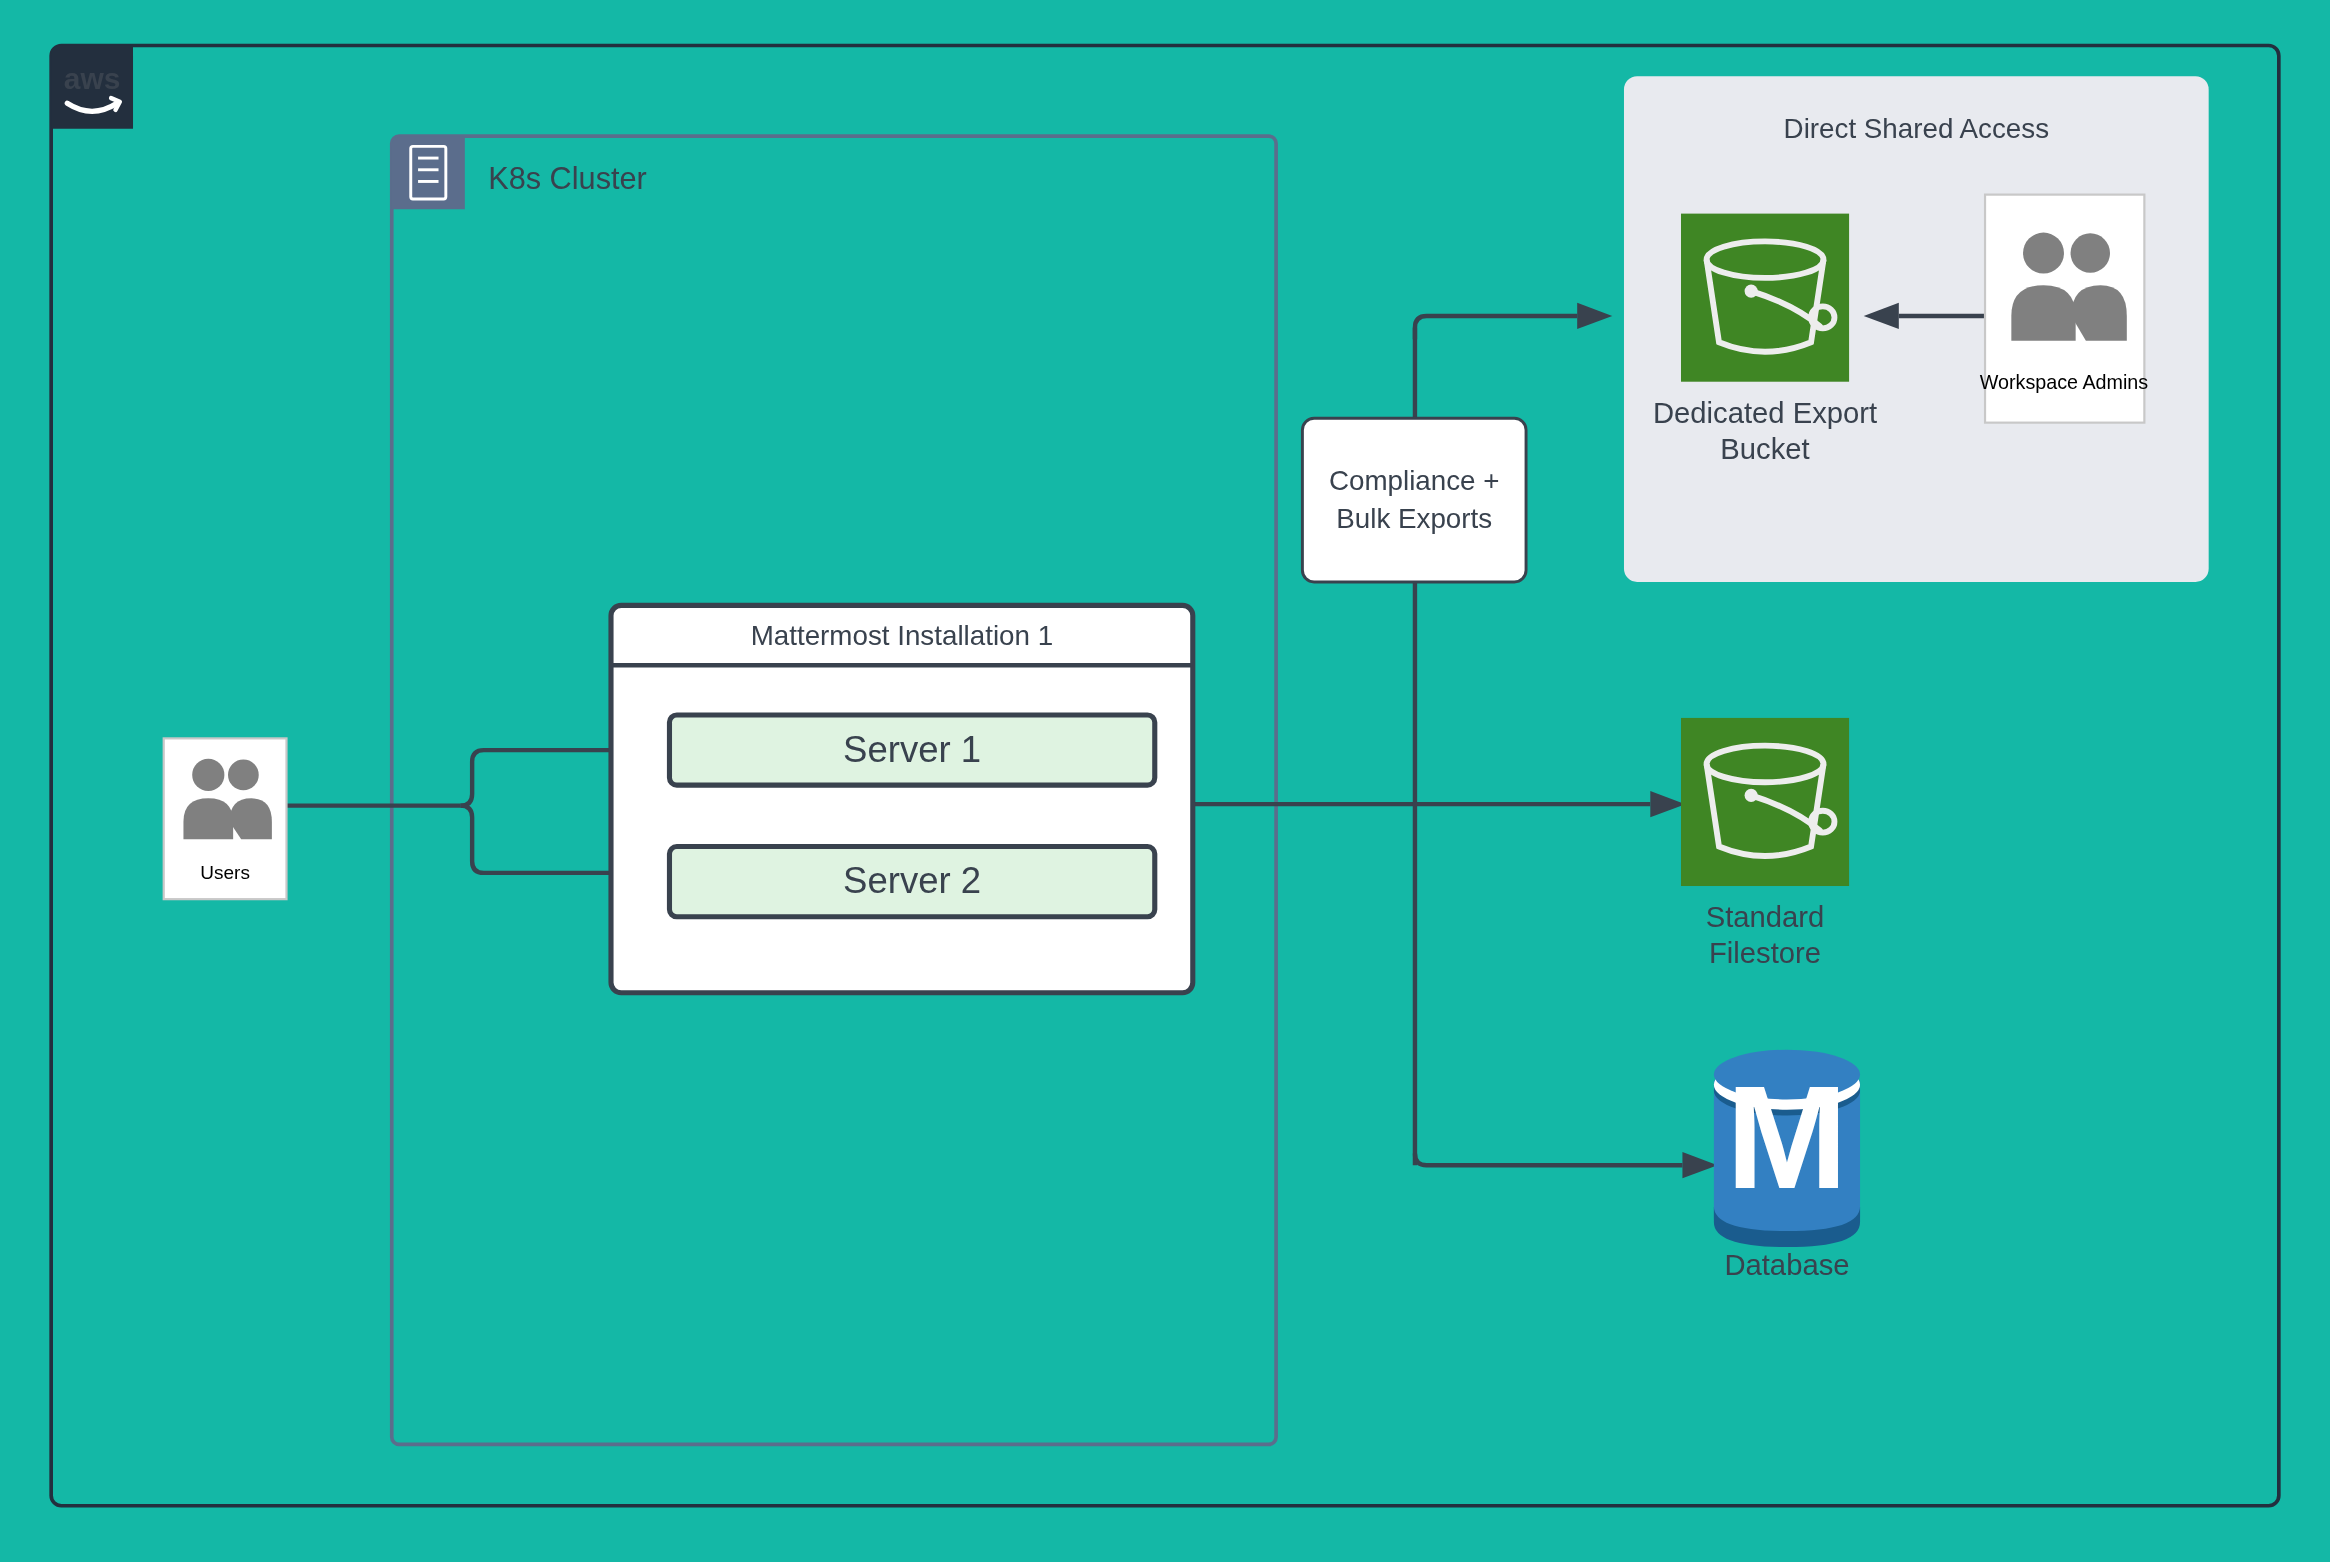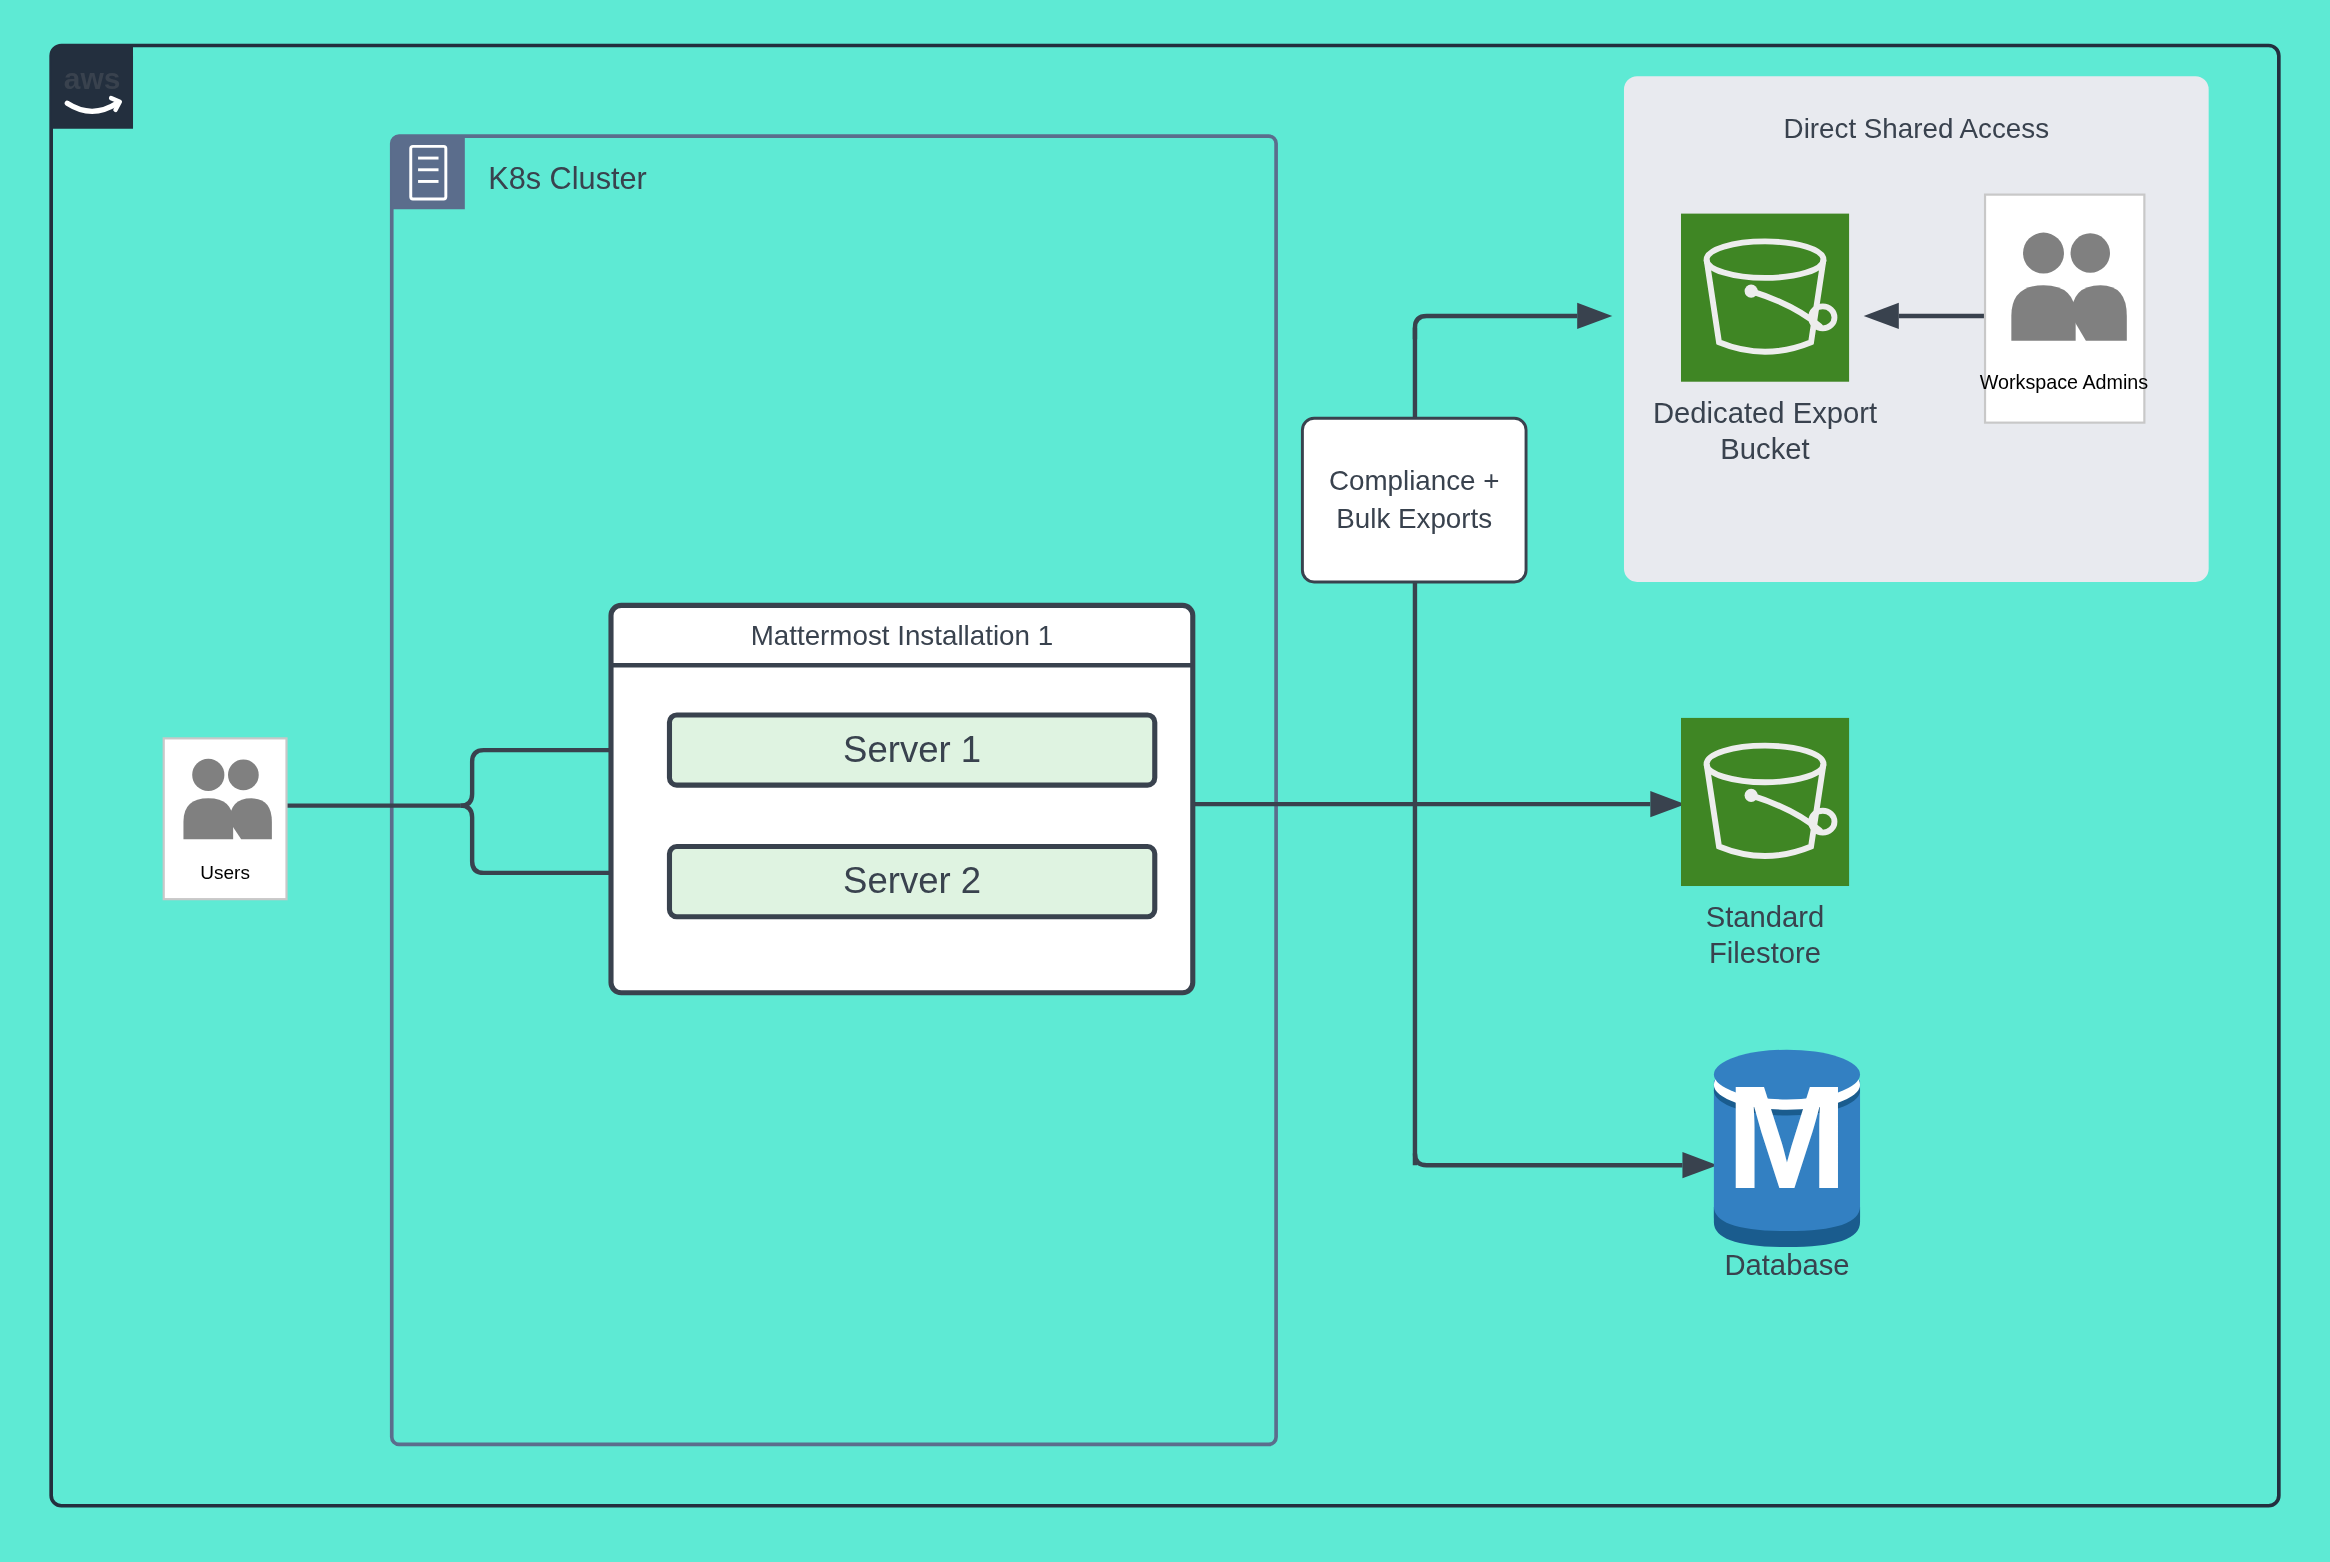--- a/index.html
+++ b/index.html
@@ -10,21 +10,21 @@
   body {
     width: 2330px;
     height: 1563px;
     font-family: "Liberation Sans", sans-serif;
     overflow: hidden;
   }
   #stage {
     position: relative;
     width: 2330px;
     height: 1563px;
-    background: #5eead4;
+    background: #14b8a6;
   }
   svg.layer {
     position: absolute;
     top: 0;
     left: 0;
     width: 2330px;
     height: 1563px;
   }
   .txt {
     fill: #39424E;

